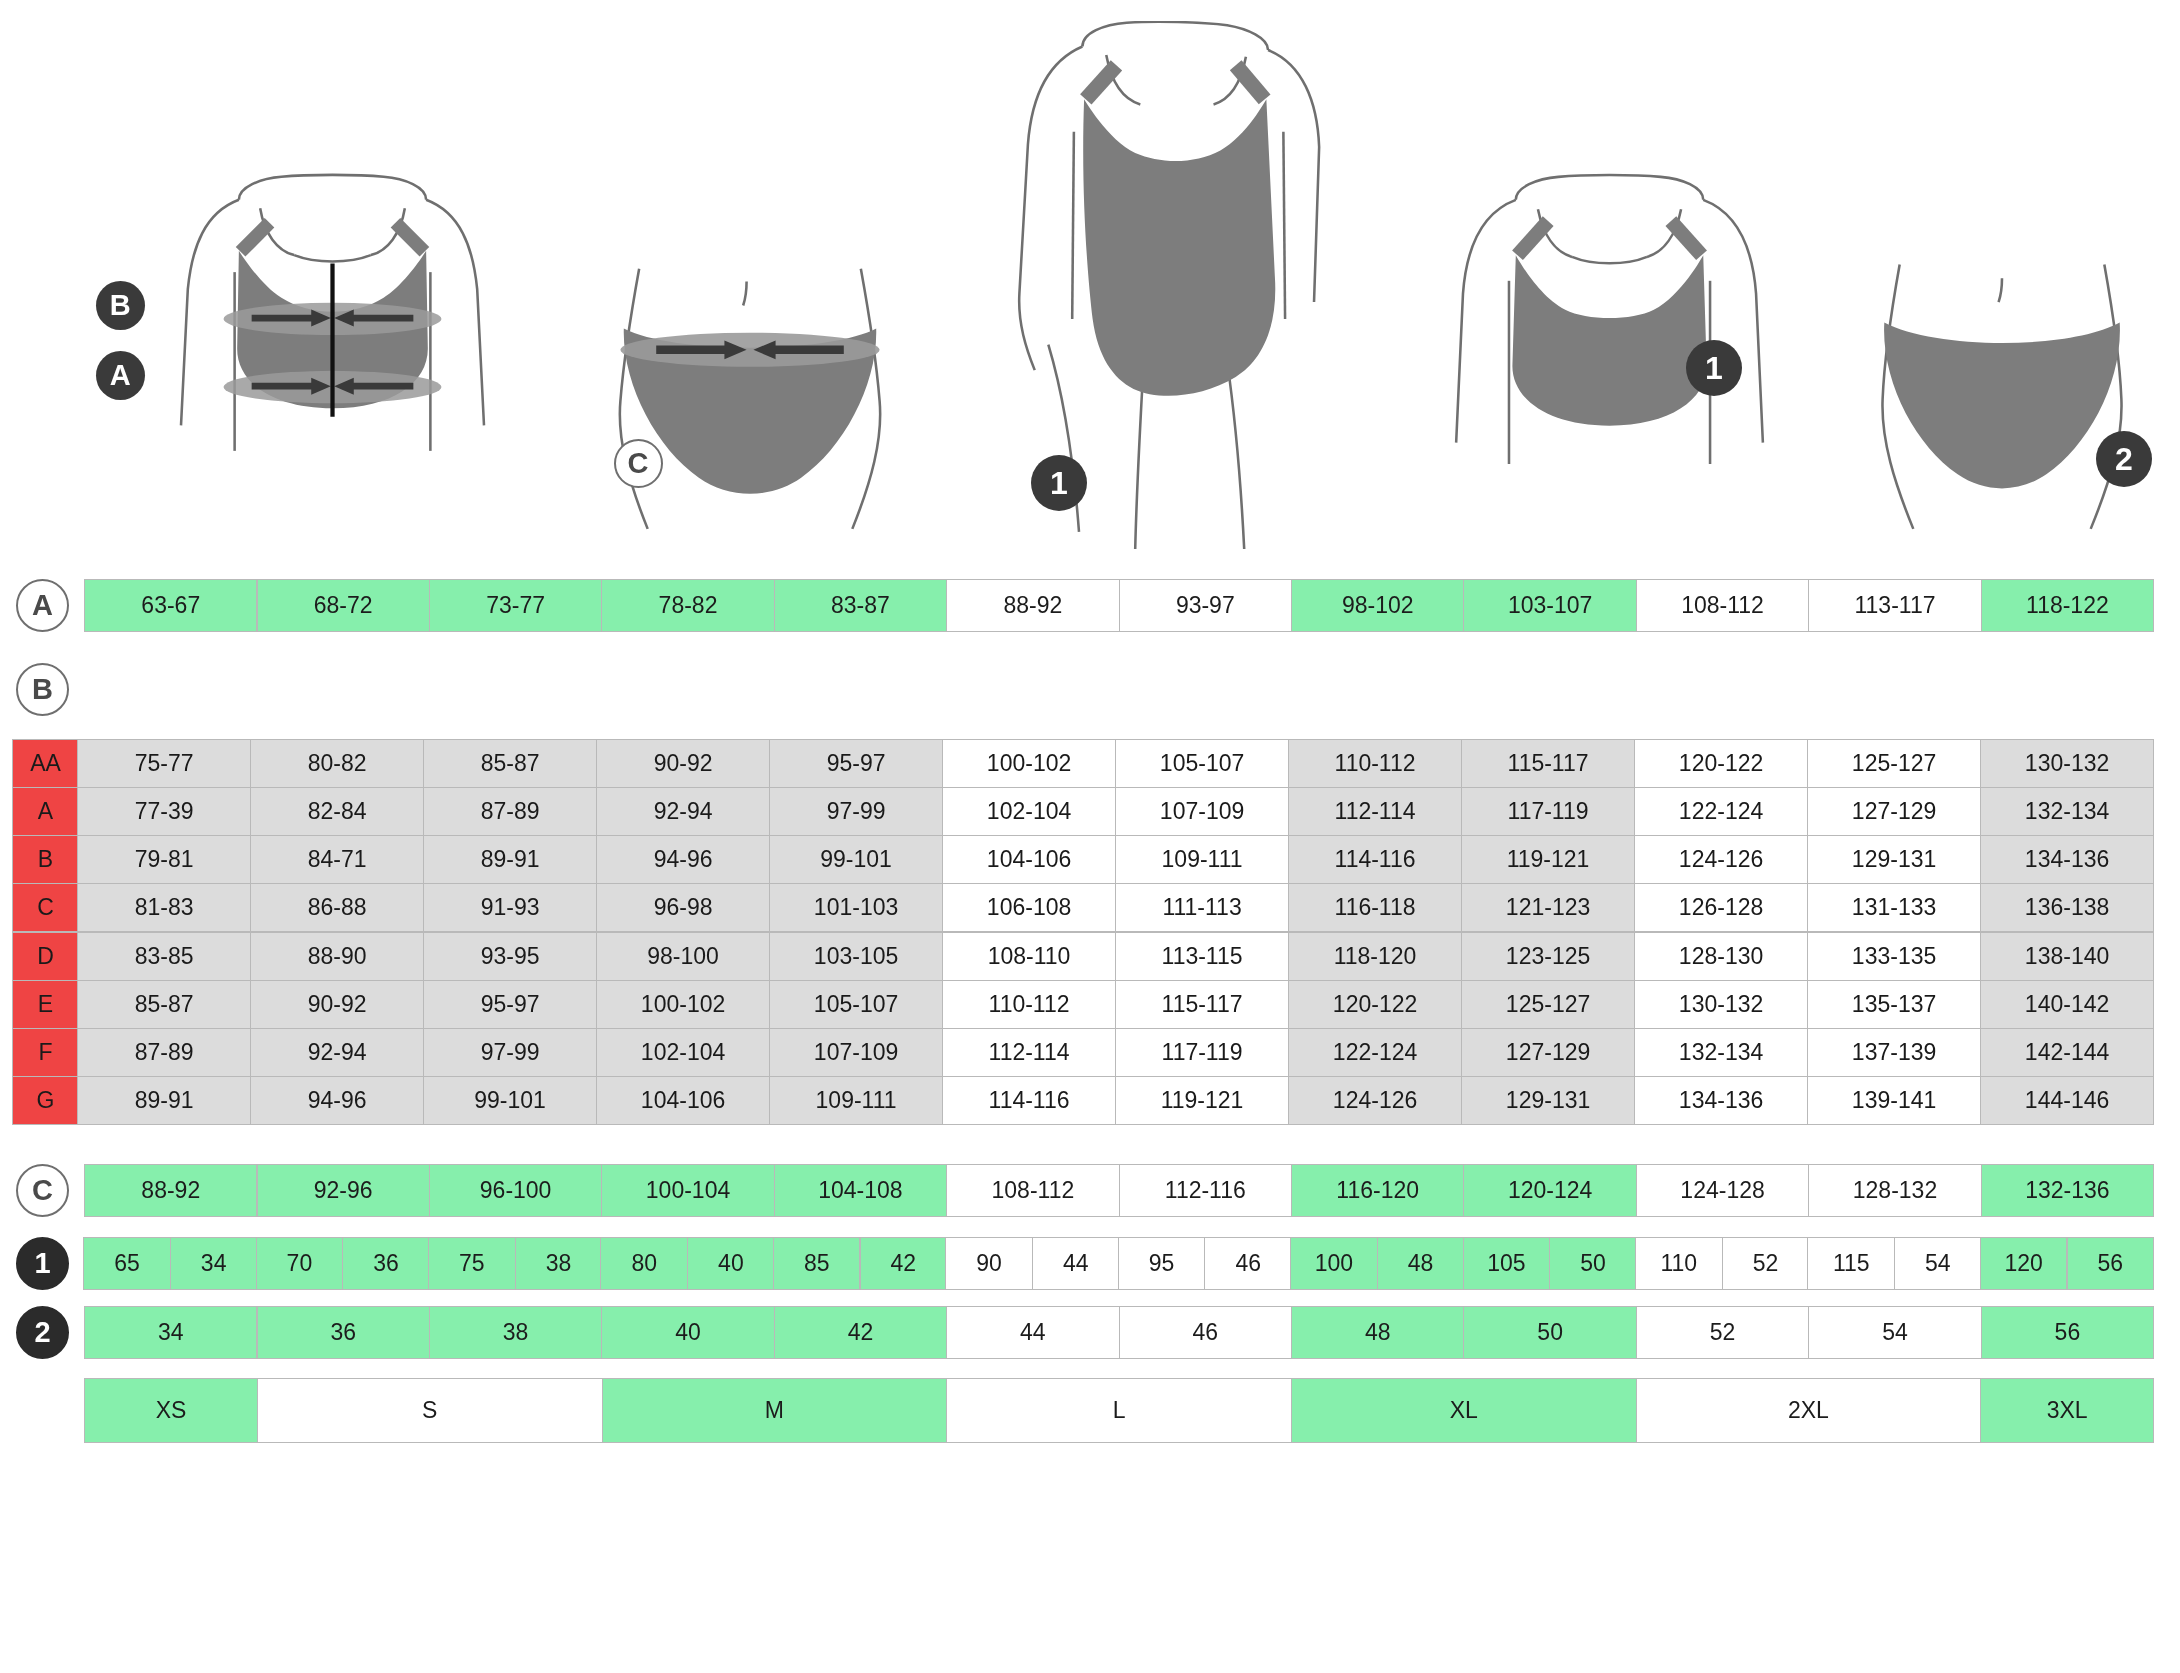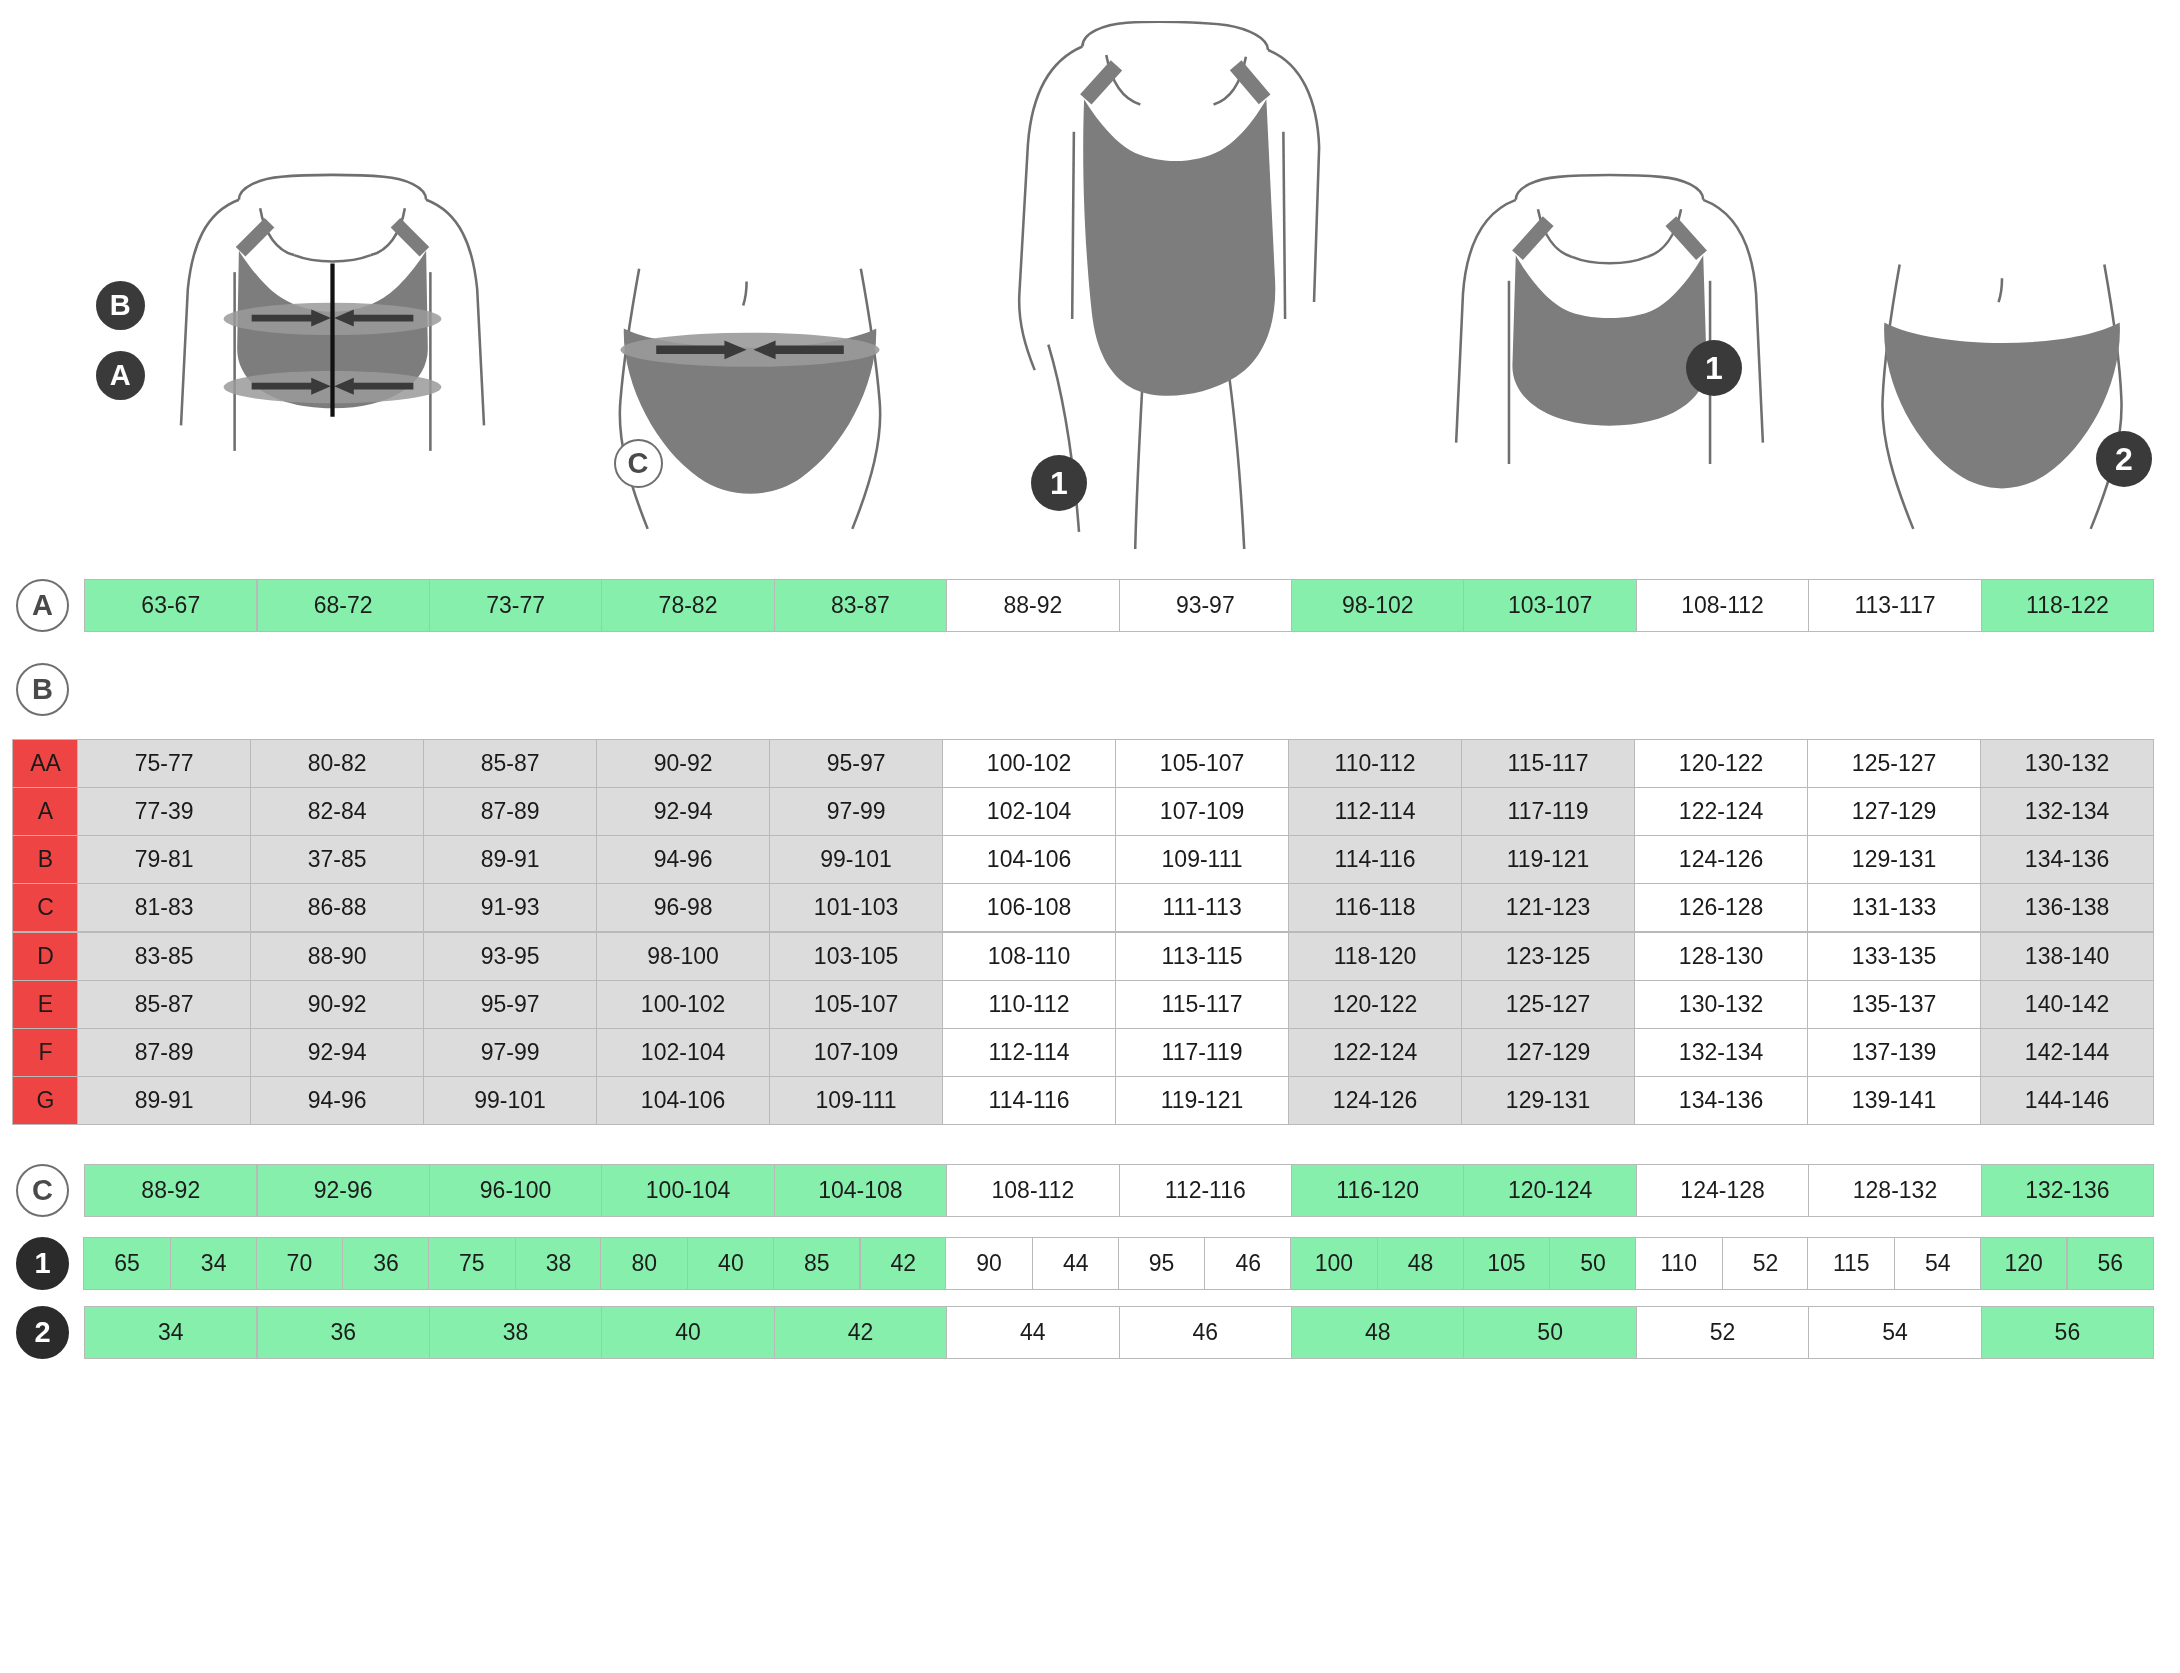--- a/index.html
+++ b/index.html
@@ -329,21 +329,21 @@
           <div class="grid-cell">102-104</div>
           <div class="grid-cell">107-109</div>
           <div class="grid-cell shade">112-114</div>
           <div class="grid-cell shade">117-119</div>
           <div class="grid-cell">122-124</div>
           <div class="grid-cell">127-129</div>
           <div class="grid-cell shade">132-134</div>
         </div>
         <div class="grid-row">
           <div class="grid-cell shade">79-81</div>
-          <div class="grid-cell shade">37-85</div>
+          <div class="grid-cell shade">84-71</div>
           <div class="grid-cell shade">89-91</div>
           <div class="grid-cell shade">94-96</div>
           <div class="grid-cell shade">99-101</div>
           <div class="grid-cell">104-106</div>
           <div class="grid-cell">109-111</div>
           <div class="grid-cell shade">114-116</div>
           <div class="grid-cell shade">119-121</div>
           <div class="grid-cell">124-126</div>
           <div class="grid-cell">129-131</div>
           <div class="grid-cell shade">134-136</div>
@@ -510,15 +510,27 @@
         <div class="cell">44</div>
         <div class="cell">46</div>
         <div class="cell shade">48</div>
         <div class="cell shade">50</div>
         <div class="cell">52</div>
         <div class="cell">54</div>
         <div class="cell shade">56</div>
       </div>
   </div>
 
+  <div class="row-block" style="margin-top:19px;">
+    <div class="row-label"></div>
+    <div class="cells" id="rowL-cells">
+        <div class="cell shade" style="flex: 1 1 0%; height: 65px;">XS</div>
+        <div class="cell" style="flex: 2 1 0%; height: 65px;">S</div>
+        <div class="cell shade" style="flex: 2 1 0%; height: 65px;">M</div>
+        <div class="cell" style="flex: 2 1 0%; height: 65px;">L</div>
+        <div class="cell shade" style="flex: 2 1 0%; height: 65px;">XL</div>
+        <div class="cell" style="flex: 2 1 0%; height: 65px;">2XL</div>
+        <div class="cell shade" style="flex: 1 1 0%; height: 65px;">3XL</div>
+      </div>
+  </div>
 
 </div>
 
 
 </body></html>

